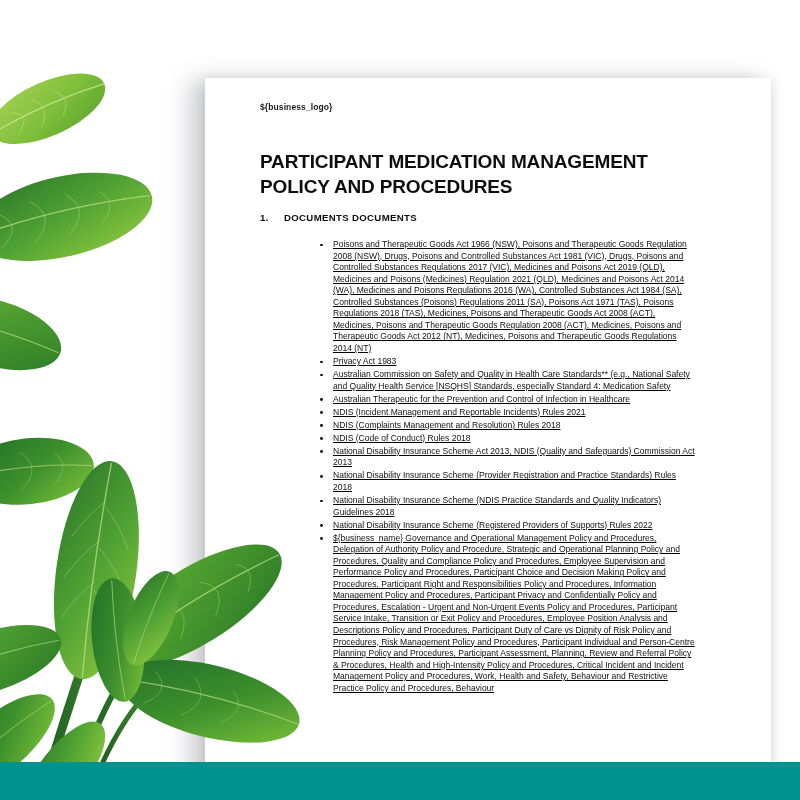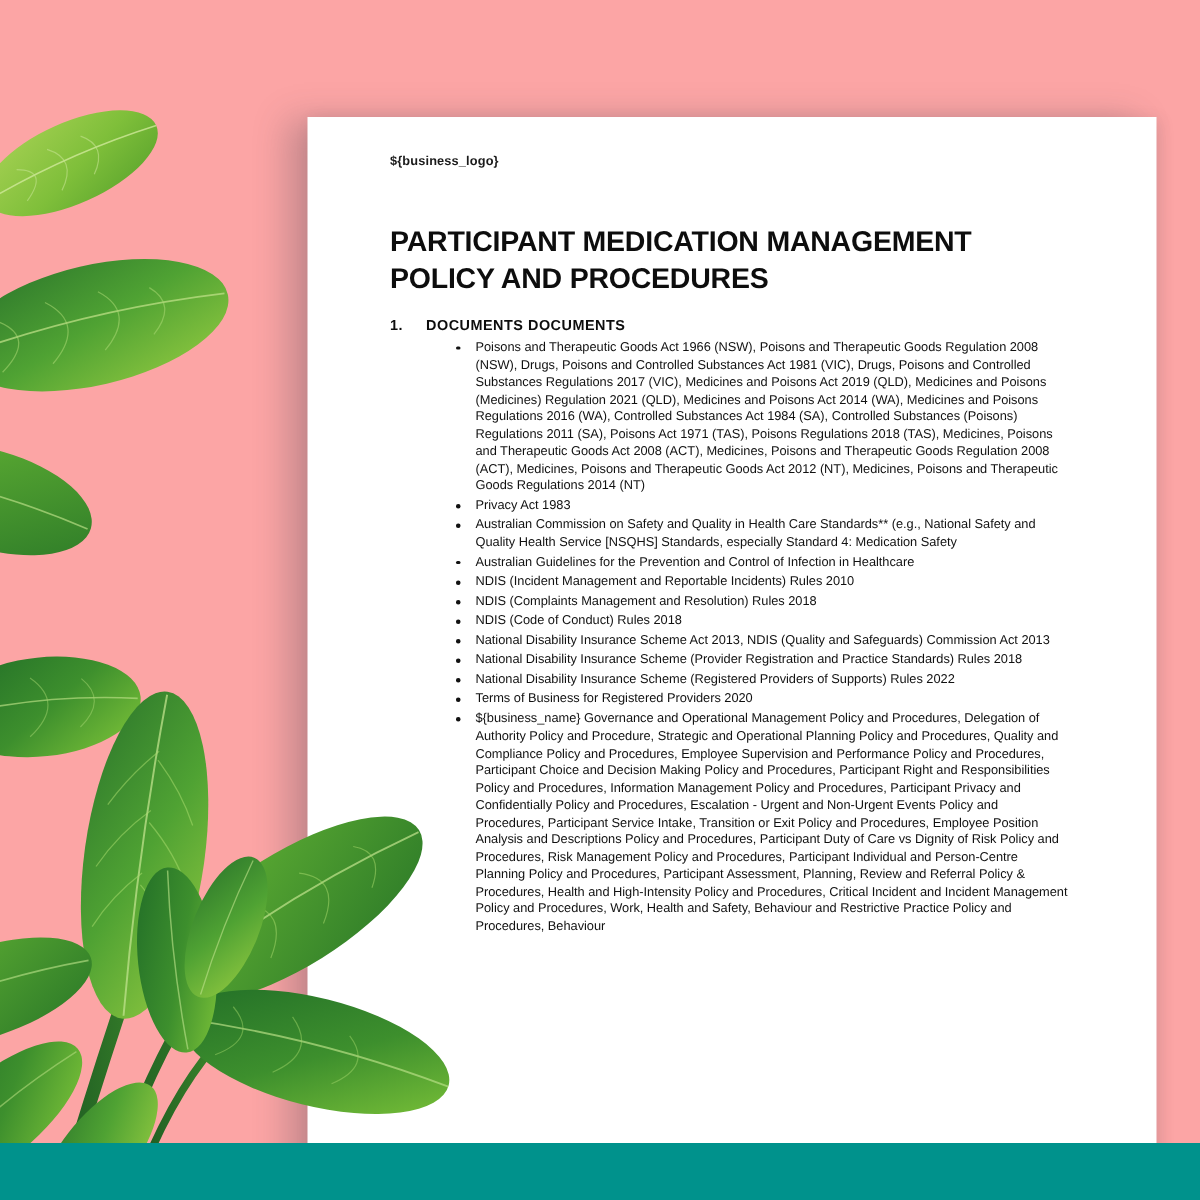--- a/index.html
+++ b/index.html
@@ -14,21 +14,21 @@
     font-family: "Liberation Sans", sans-serif;
     position: relative;
   }
 
   #scene {
     position: absolute;
     inset: 0;
     width: 800px;
     height: 800px;
     overflow: hidden;
-    background: #fca5a5;
+    background: #ffffff;
   }
 
   
   #page {
     position: absolute;
     left: 205px;
     top: 78px;
     width: 566px;
     height: 790px;
     background: #ffffff;
@@ -72,22 +72,23 @@
     letter-spacing: 0.35px;
     margin: 0 0 3px 0;
   }
   .section-number {
     width: 24px;
     flex: 0 0 24px;
   }
 
   ul.doc-list {
     list-style: none;
-    margin: 0;
+    margin: 16px;
     padding: 0 0 0 41px;
+    text-decoration: underline;
   }
   ul.doc-list > li {
     position: relative;
     font-size: 8.55px;
     line-height: 11.55px;
     color: #111111;
     text-align: left;
     margin-bottom: 1.5px;
     padding-left: 16px;
     letter-spacing: -0.02px;
@@ -242,27 +243,27 @@
 
       <div class="section-heading">
         <span class="section-number">1.</span>
         <span>DOCUMENTS DOCUMENTS</span>
       </div>
 
       <ul class="doc-list">
         <li>Poisons and Therapeutic Goods Act 1966 (NSW), Poisons and Therapeutic Goods Regulation 2008 (NSW), Drugs, Poisons and Controlled Substances Act 1981 (VIC), Drugs, Poisons and Controlled Substances Regulations 2017 (VIC), Medicines and Poisons Act 2019 (QLD), Medicines and Poisons (Medicines) Regulation 2021 (QLD), Medicines and Poisons Act 2014 (WA), Medicines and Poisons Regulations 2016 (WA), Controlled Substances Act 1984 (SA), Controlled Substances (Poisons) Regulations 2011 (SA), Poisons Act 1971 (TAS), Poisons Regulations 2018 (TAS), Medicines, Poisons and Therapeutic Goods Act 2008 (ACT), Medicines, Poisons and Therapeutic Goods Regulation 2008 (ACT), Medicines, Poisons and Therapeutic Goods Act 2012 (NT), Medicines, Poisons and Therapeutic Goods Regulations 2014 (NT)</li>
         <li>Privacy Act 1983</li>
         <li>Australian Commission on Safety and Quality in Health Care Standards** (e.g., National Safety and Quality Health Service [NSQHS] Standards, especially Standard 4: Medication Safety</li>
-        <li>Australian Guidelines for the Prevention and Control of Infection in Healthcare</li>
-        <li>NDIS (Incident Management and Reportable Incidents) Rules 2010</li>
+        <li>Australian Therapeutic for the Prevention and Control of Infection in Healthcare</li>
+        <li>NDIS (Incident Management and Reportable Incidents) Rules 2021</li>
         <li>NDIS (Complaints Management and Resolution) Rules 2018</li>
         <li>NDIS (Code of Conduct) Rules 2018</li>
         <li>National Disability Insurance Scheme Act 2013, NDIS (Quality and Safeguards) Commission Act 2013</li>
         <li>National Disability Insurance Scheme (Provider Registration and Practice Standards) Rules 2018</li>
+        <li>National Disability Insurance Scheme (NDIS Practice Standards and Quality Indicators) Guidelines 2018</li>
         <li>National Disability Insurance Scheme (Registered Providers of Supports) Rules 2022</li>
-        <li>Terms of Business for Registered Providers 2020</li>
         <li>${business_name} Governance and Operational Management Policy and Procedures, Delegation of Authority Policy and Procedure, Strategic and Operational Planning Policy and Procedures, Quality and Compliance Policy and Procedures, Employee Supervision and Performance Policy and Procedures, Participant Choice and Decision Making Policy and Procedures, Participant Right and Responsibilities Policy and Procedures, Information Management Policy and Procedures, Participant Privacy and Confidentially Policy and Procedures, Escalation - Urgent and Non-Urgent Events Policy and Procedures, Participant Service Intake, Transition or Exit Policy and Procedures, Employee Position Analysis and Descriptions Policy and Procedures, Participant Duty of Care vs Dignity of Risk Policy and Procedures, Risk Management Policy and Procedures, Participant Individual and Person-Centre Planning Policy and Procedures, Participant Assessment, Planning, Review and Referral Policy &amp; Procedures, Health and High-Intensity Policy and Procedures, Critical Incident and Incident Management Policy and Procedures, Work, Health and Safety, Behaviour and Restrictive Practice Policy and Procedures, Behaviour</li>
       </ul>
     </div>
   </div>
 
   <div id="footer-band"></div>
 </div>
 
 </body></html>

